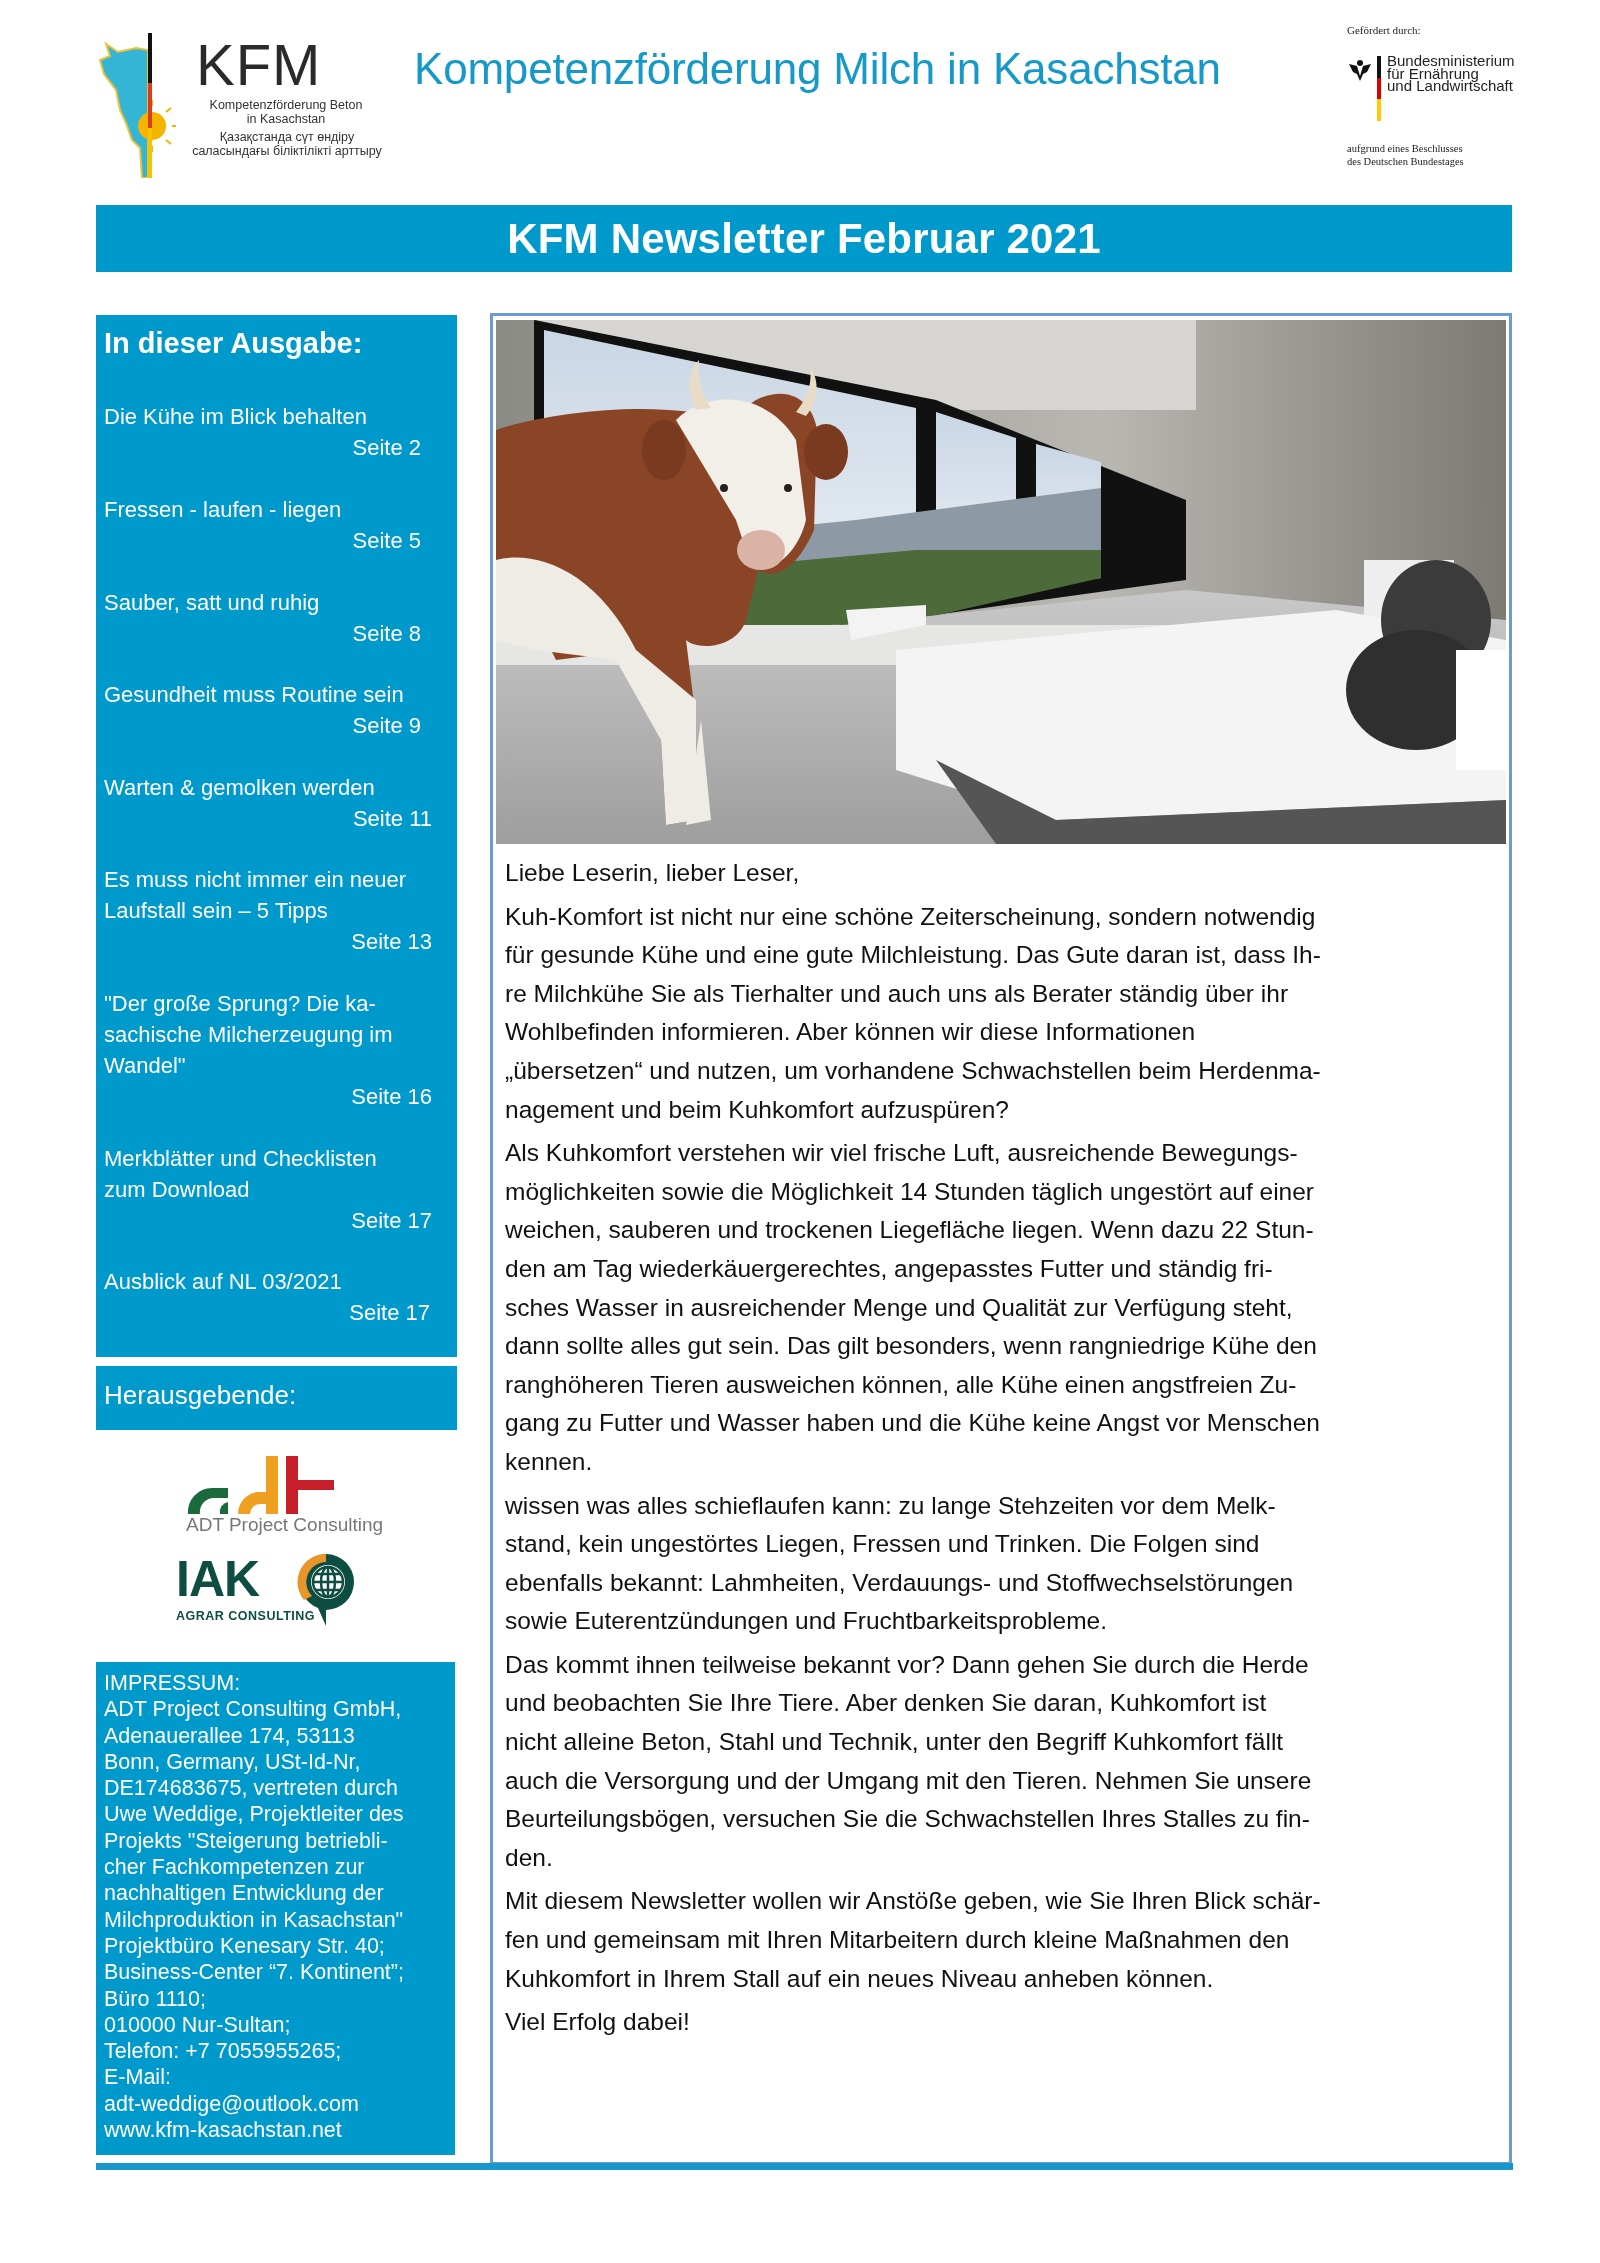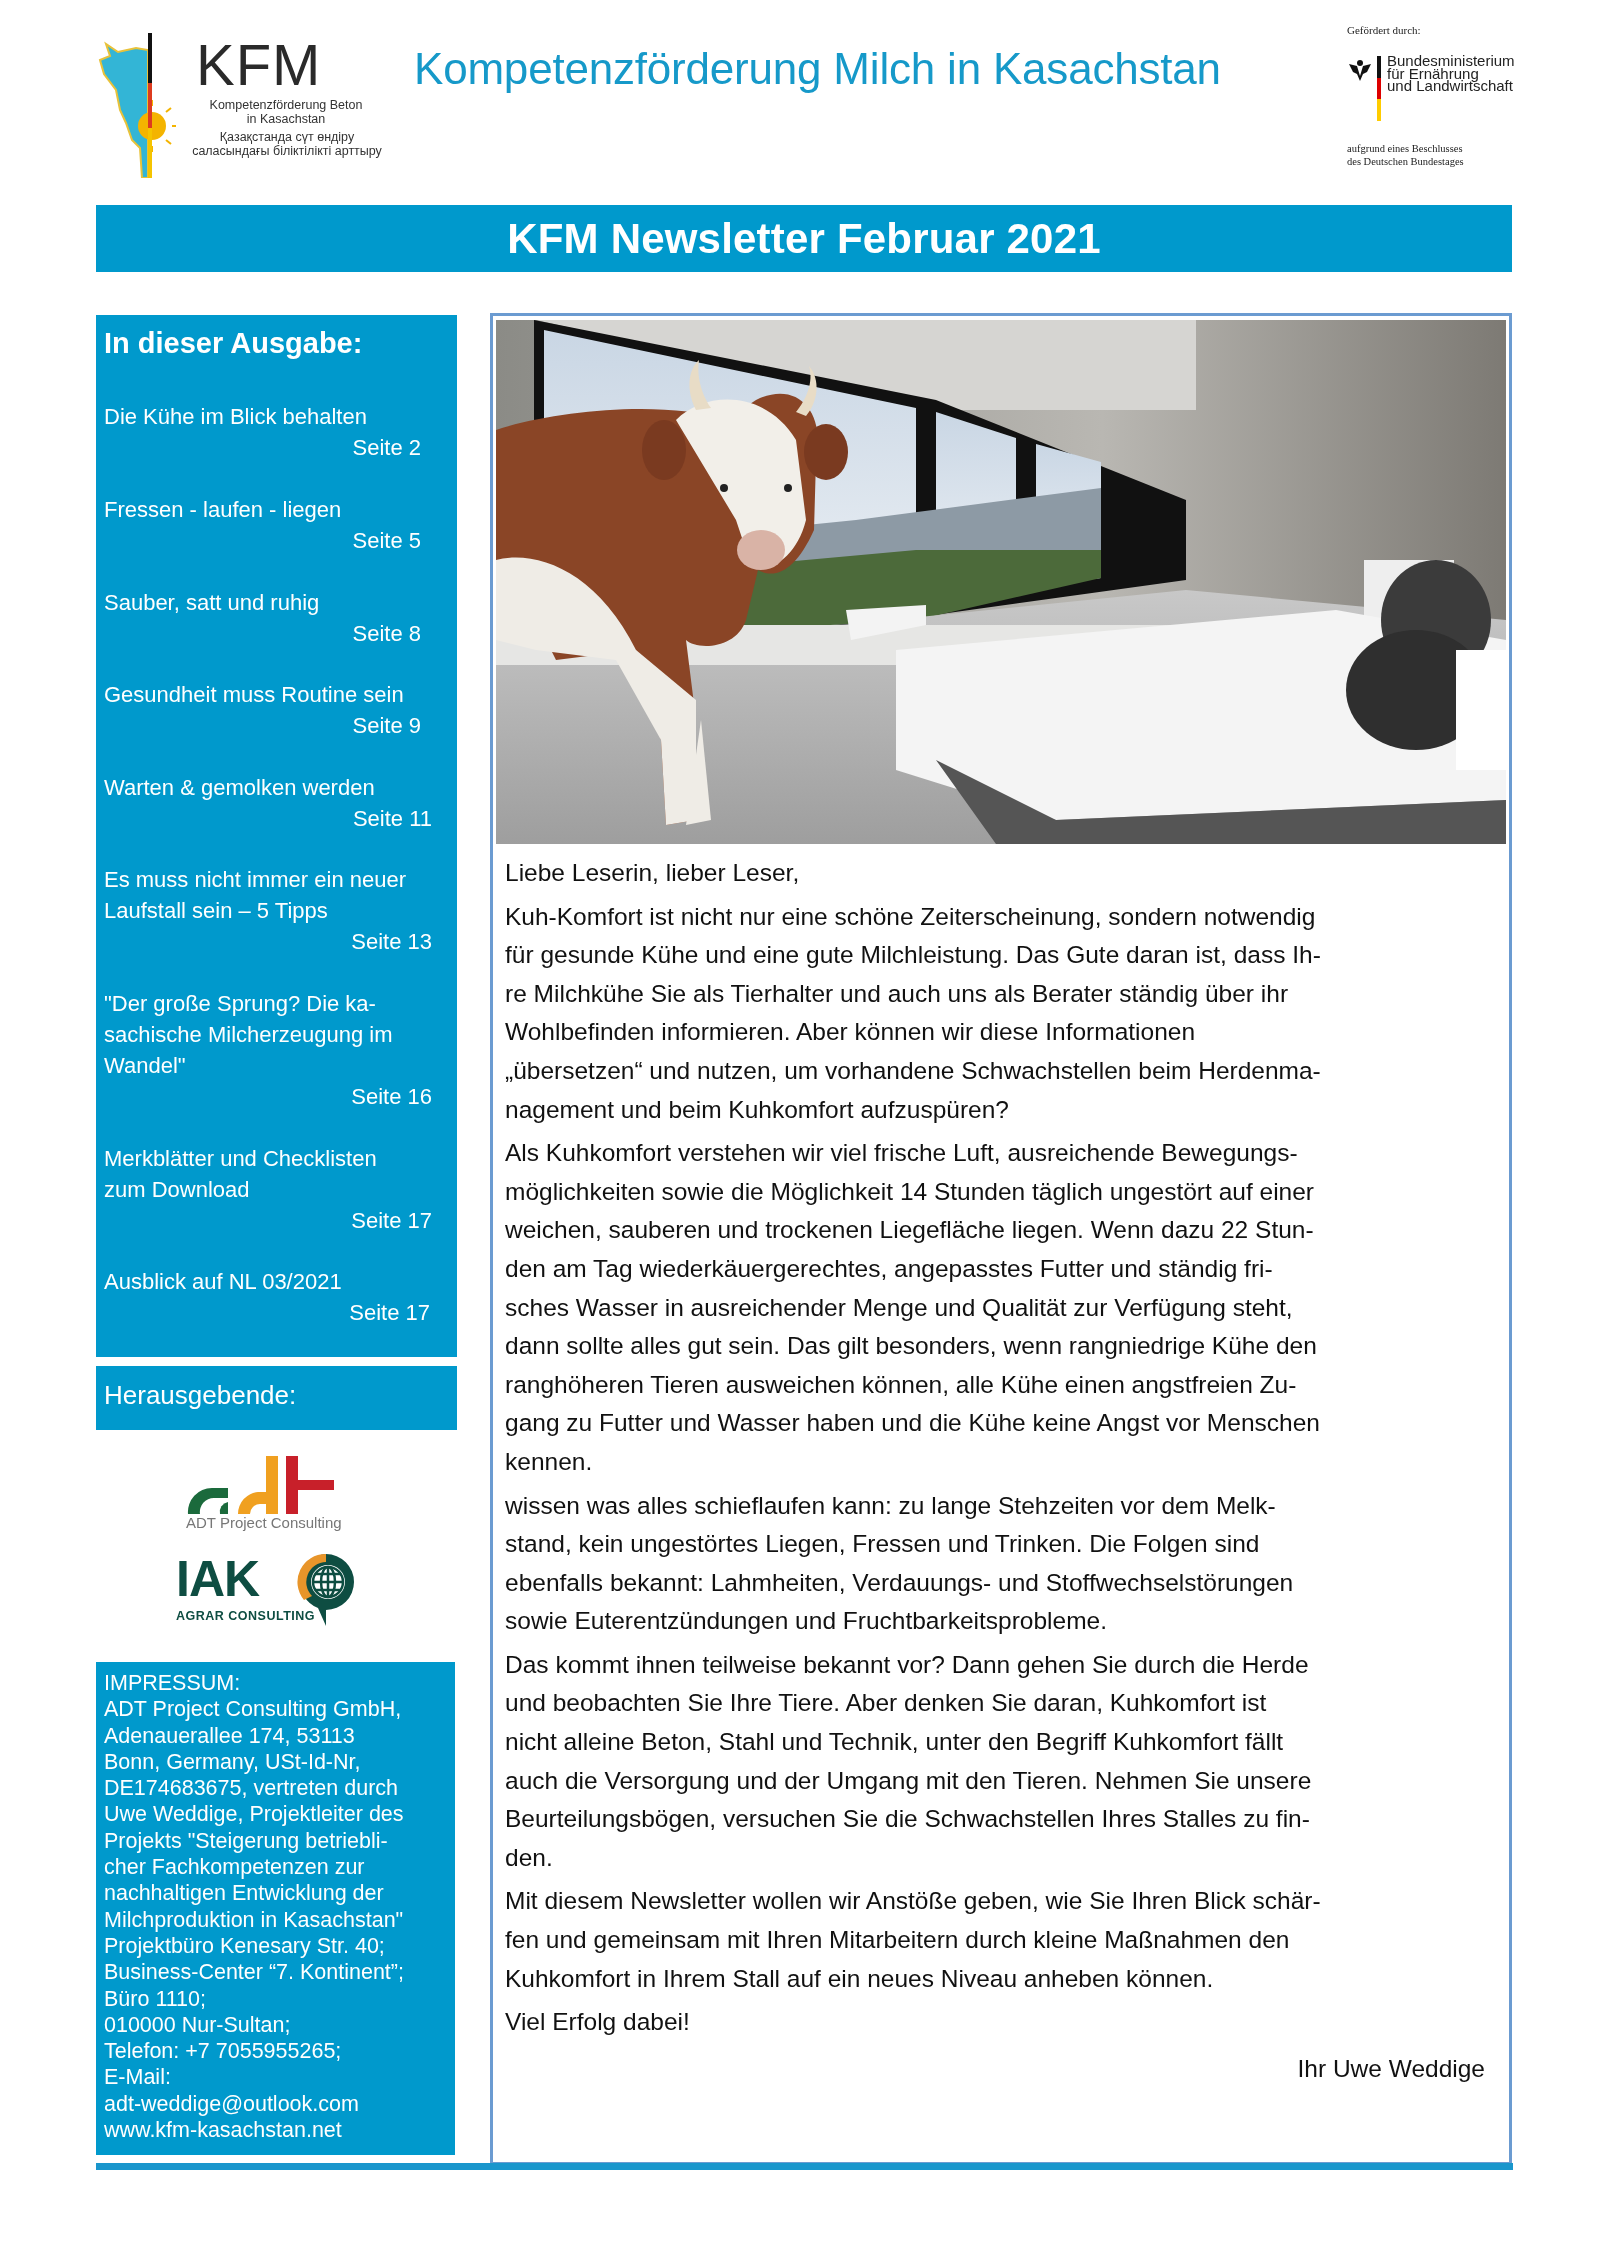--- a/index.html
+++ b/index.html
@@ -31,21 +31,21 @@
   .toc { position: absolute; left: 96px; top: 315px; width: 361px; height: 1042px; background: #0099cc; color: #fff; }
   .toc-heading { position: absolute; left: 8px; top: 12px; font-size: 29px; font-weight: bold; }
   .toc-item { position: absolute; left: 8px; width: 340px; font-size: 22px; line-height: 31px; }
   .toc-item .title { display: block; }
   .toc-item .page { display: block; text-align: right; padding-right: 0; }
 
   .publishers-box { position: absolute; left: 96px; top: 1366px; width: 361px; height: 64px; background: #0099cc; }
   .publishers-label { position: absolute; left: 8px; top: 14px; font-size: 26px; color: #fff; }
 
   .adt-logo { position: absolute; left: 186px; top: 1442px; width: 150px; height: 90px; }
-  .adt-caption { position: absolute; left: 186px; top: 1514px; width: 150px; font-size: 15px; color: #777; white-space: nowrap; }
+  .adt-caption { position: absolute; left: 186px; top: 1514px; width: 150px; font-size: 19px; color: #777; white-space: nowrap; }
   .iak-logo { position: absolute; left: 176px; top: 1550px; width: 180px; height: 80px; }
   .iak-text { position: absolute; left: 0; top: 4px; font-size: 50px; font-weight: bold; color: #0e4d42; letter-spacing: -1px; line-height: 1; }
   .iak-caption { position: absolute; left: 0; top: 59px; font-size: 12.5px; font-weight: bold; color: #0e4d42; letter-spacing: 0.5px; white-space: nowrap; }
   .iak-globe { position: absolute; left: 118px; top: 2px; width: 64px; height: 76px; }
 
   .impressum { position: absolute; left: 96px; top: 1662px; width: 359px; height: 493px; background: #0099cc; color: #fff; padding: 8px 8px; font-size: 21.5px; line-height: 26.3px; }
   .impressum div { white-space: nowrap; }
 
   
   .main-box { position: absolute; left: 490px; top: 313px; width: 1022px; height: 1852px; border: 3px solid #6b9bd1; background: #fff; }
@@ -306,17 +306,16 @@
       <span style="display:block">den.</span>
     </p>
 
     <p>
       <span style="display:block">Mit diesem Newsletter wollen wir Anstöße geben, wie Sie Ihren Blick schär-</span>
       <span style="display:block">fen und gemeinsam mit Ihren Mitarbeitern durch kleine Maßnahmen den</span>
       <span style="display:block">Kuhkomfort in Ihrem Stall auf ein neues Niveau anheben können.</span>
     </p>
 
     <p>Viel Erfolg dabei!</p>
-    <p class="signature">Ihr Uwe Weddige</p>
   </div>
 </div>
 
 <div class="bottom-rule"></div>
 
 </body></html>

